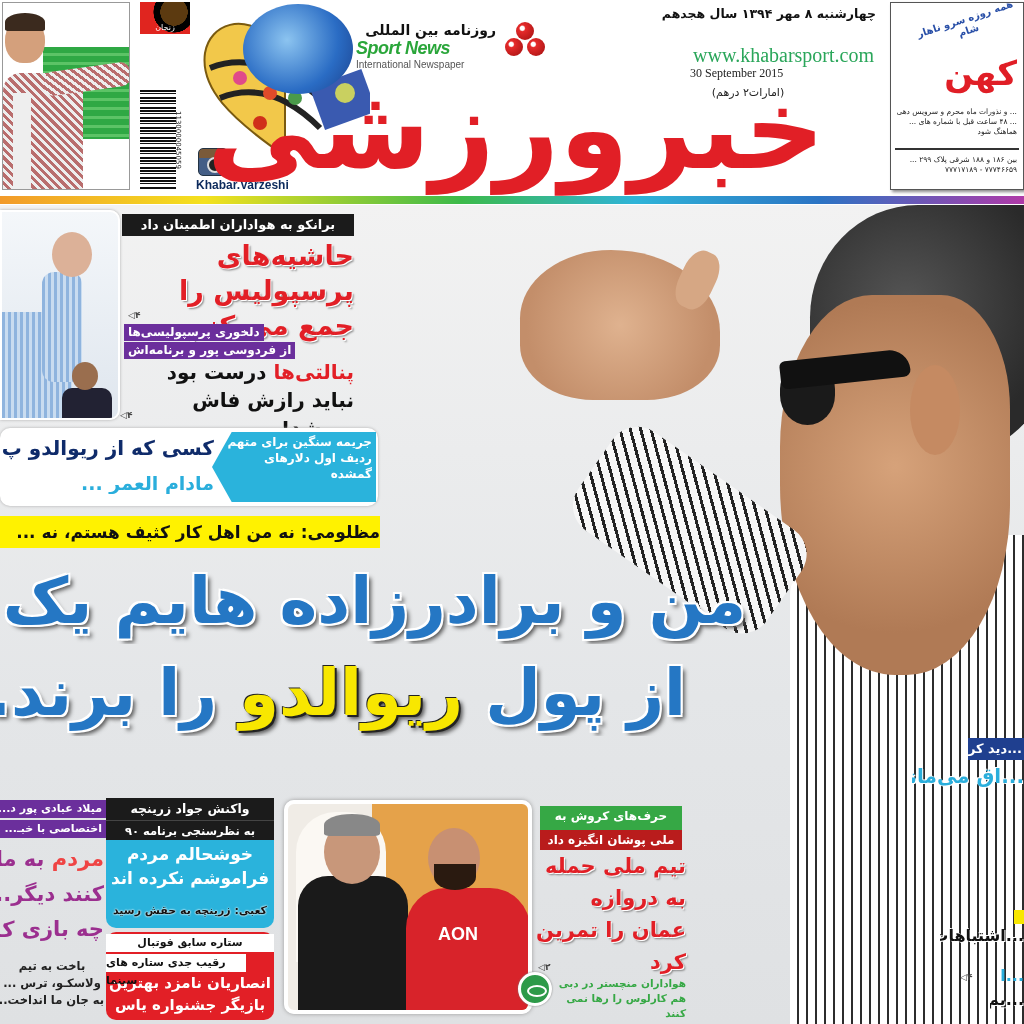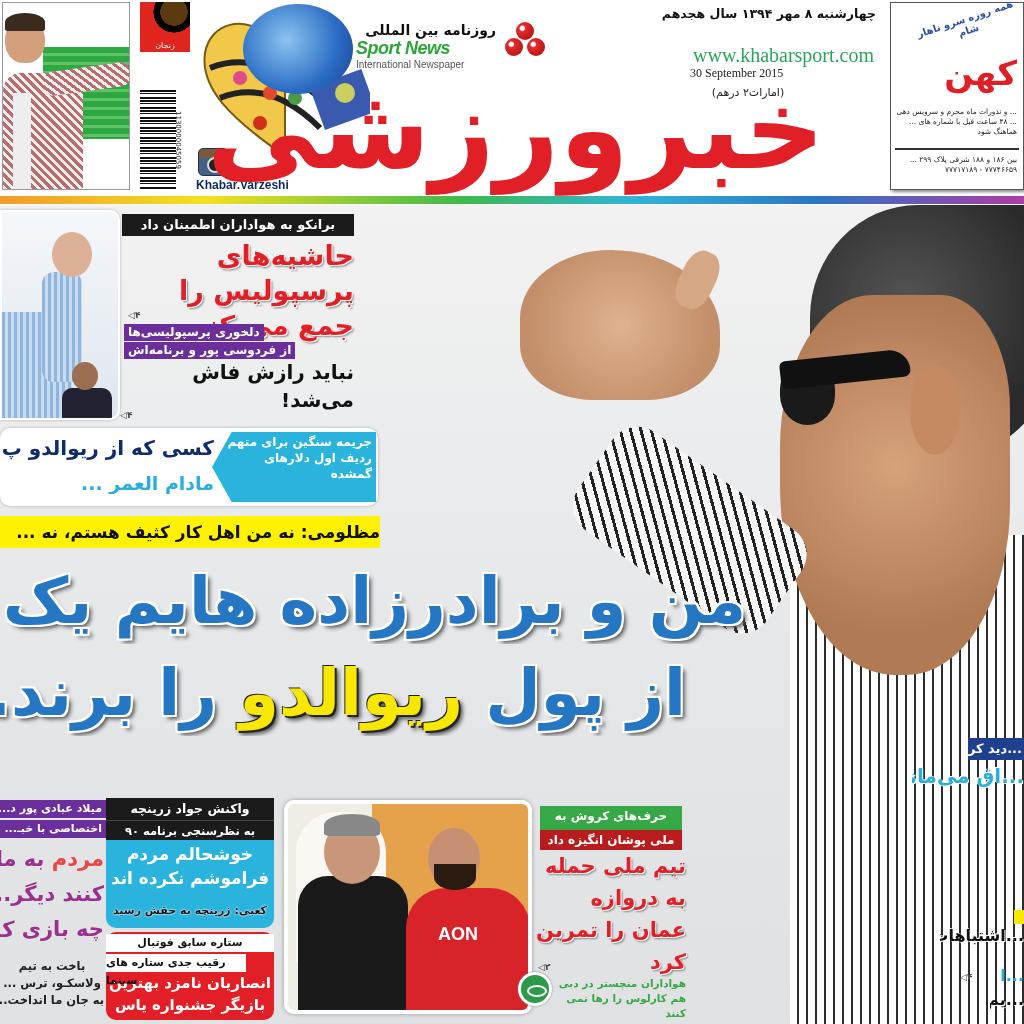--- a/index.html
+++ b/index.html
@@ -10,21 +10,21 @@
   
   #masthead{left:0;top:0;width:1024px;height:198px;background:#fff}
   #ad-left{left:2px;top:2px;width:128px;height:188px;border:1px solid #999;background:#fff;overflow:hidden}
   #ad-left .green{left:40px;top:44px;width:88px;height:92px;background:repeating-linear-gradient(180deg,#2fa844 0 6px,#5cc366 6px 9px)}
   #ad-left .person-head{left:2px;top:14px;width:40px;height:46px;border-radius:50% 50% 45% 45%;background:#d4a07c}
   #ad-left .person-hair{left:2px;top:10px;width:40px;height:18px;border-radius:50% 50% 10% 10%;background:#3b2a1e}
   #ad-left .person-body{left:0;top:70px;width:80px;height:120px;border-radius:18px 18px 0 0;background:repeating-linear-gradient(45deg,#b96d6d 0 3px,#eee 3px 6px)}
   #ad-left .shirt-inner{left:10px;top:90px;width:18px;height:100px;background:#eee}
   #ad-left .arm{left:40px;top:64px;width:88px;height:24px;background:repeating-linear-gradient(45deg,#b96d6d 0 3px,#eee 3px 6px);transform:rotate(-8deg);border-radius:10px}
 
-  #stamp{left:140px;top:2px;width:50px;height:50px;background:#e0251f;overflow:hidden}
+  #stamp{left:140px;top:2px;width:50px;height:32px;background:#e0251f;overflow:hidden}
   #stamp .burst{left:10px;top:-14px;width:48px;height:48px;border-radius:50%;background:radial-gradient(circle,#5c3a10 0 40%,#000 41% 60%,transparent 61%)}
   #stamp-label{left:2px;bottom:2px;width:46px;font-size:8px;color:#fff;text-align:center}
 
   #barcode{left:140px;top:90px;width:36px;height:100px;background:repeating-linear-gradient(180deg,#111 0 2px,#fff 2px 3px,#111 3px 4px,#fff 4px 7px,#111 7px 9px,#fff 9px 10px)}
   #barcode-num{left:172px;top:90px;width:10px;height:100px;font-size:7px;color:#222;writing-mode:vertical-rl;text-align:center;direction:ltr}
 
   #insta-icon{left:198px;top:148px;width:30px;height:28px;border-radius:5px;background:linear-gradient(#7a5a3a 0 35%,#445e86 35%);border:1px solid #234}
   #insta-icon::after{content:"";position:absolute;left:8px;top:8px;width:12px;height:12px;border-radius:50%;border:2px solid #ddd;background:#222}
   #insta-handle{left:196px;top:178px;font-size:12px;font-weight:bold;color:#0c2a5c;direction:ltr;font-family:"Liberation Sans",sans-serif}
 
@@ -249,20 +249,21 @@
   <div class="abs p2body"></div>
   <div class="abs p2head"></div>
 </div>
 
 <div id="s1-kicker" class="abs">برانکو به هواداران اطمینان داد</div>
 <div id="s1-head" class="abs">حاشیه‌های پرسپولیس را جمع می کنم</div>
 <div id="s1-ref1" class="abs page-ref">۴◁</div>
 <div id="s1-sub1" class="abs">دلخوری پرسپولیسی‌ها</div>
 <div id="s1-sub2" class="abs">از فردوسی پور و برنامه‌اش</div>
 <div id="s1-head2" class="abs">
+  <div><span class="red">پنالتی‌ها</span><span> درست بود</span></div>
   <div>نباید رازش فاش می‌شد!</div>
 </div>
 <div id="s1-ref2" class="abs page-ref">۴◁</div>
 
 <div id="s2-box" class="abs"></div>
 <div id="s2-tag" class="abs"></div>
 <div id="s2-tag-text" class="abs">جریمه سنگین برای متهم ردیف اول دلارهای گمشده</div>
 <div id="s2-head" class="abs">کسی که از ریوالدو پ...</div>
 <div id="s2-head2" class="abs">مادام العمر ...</div>
 

